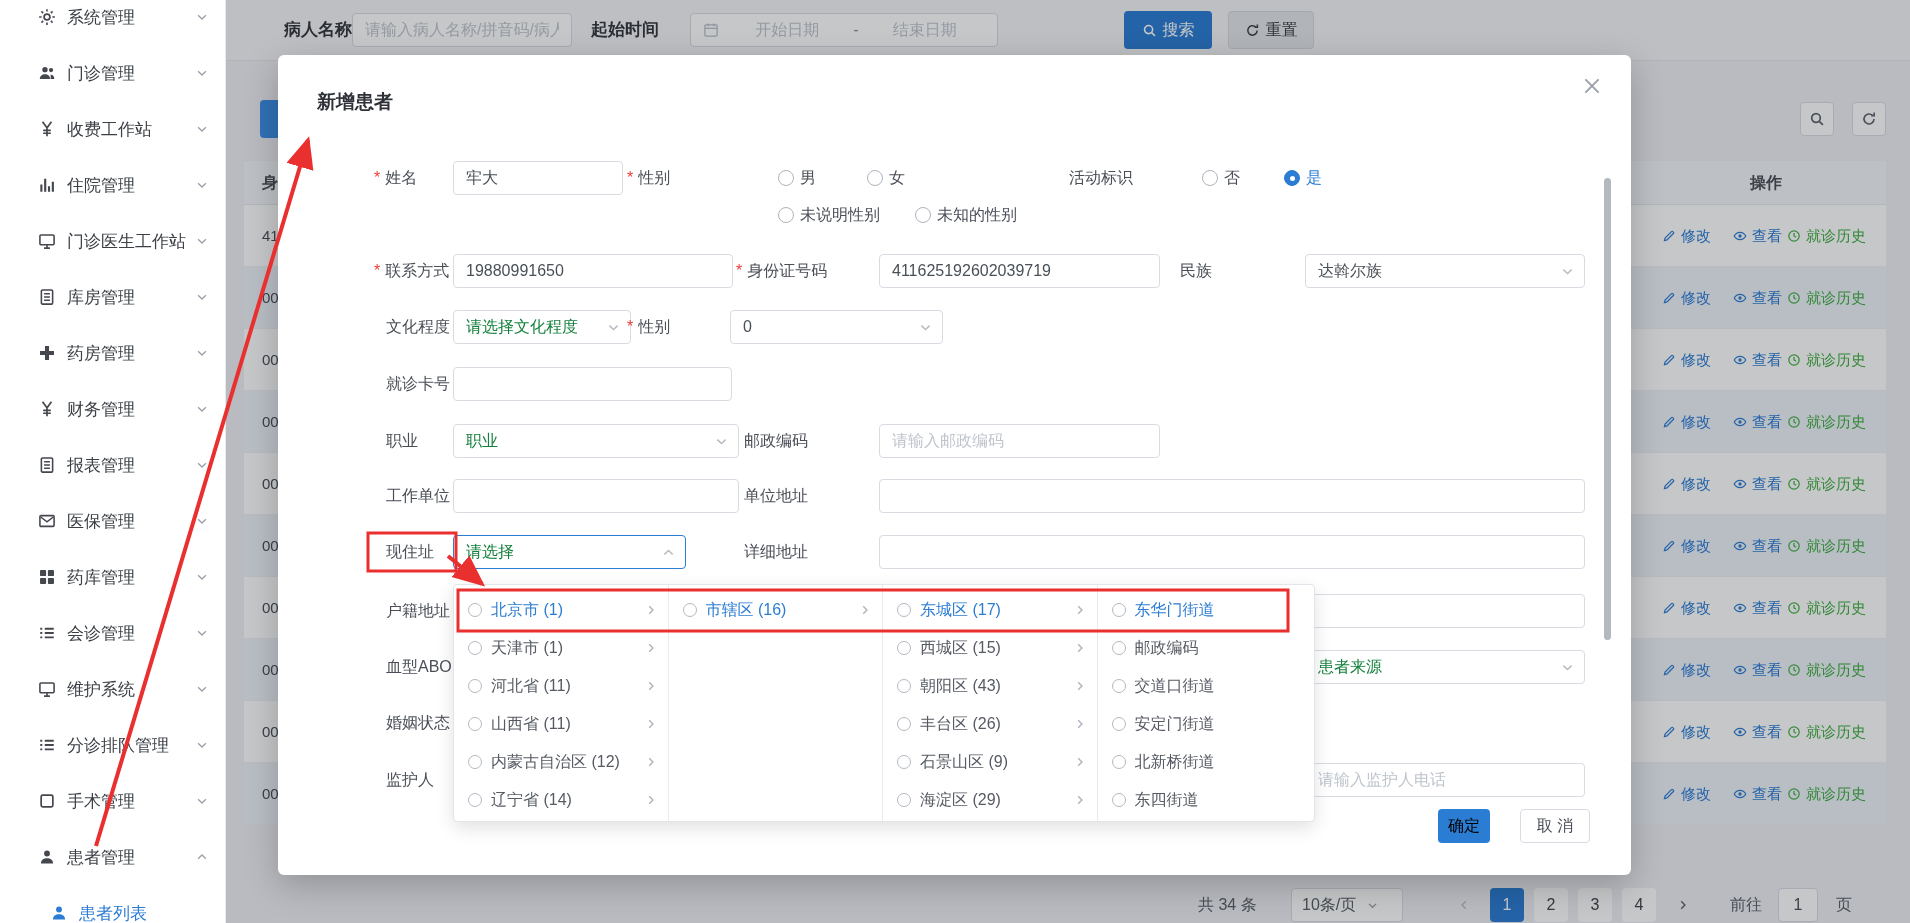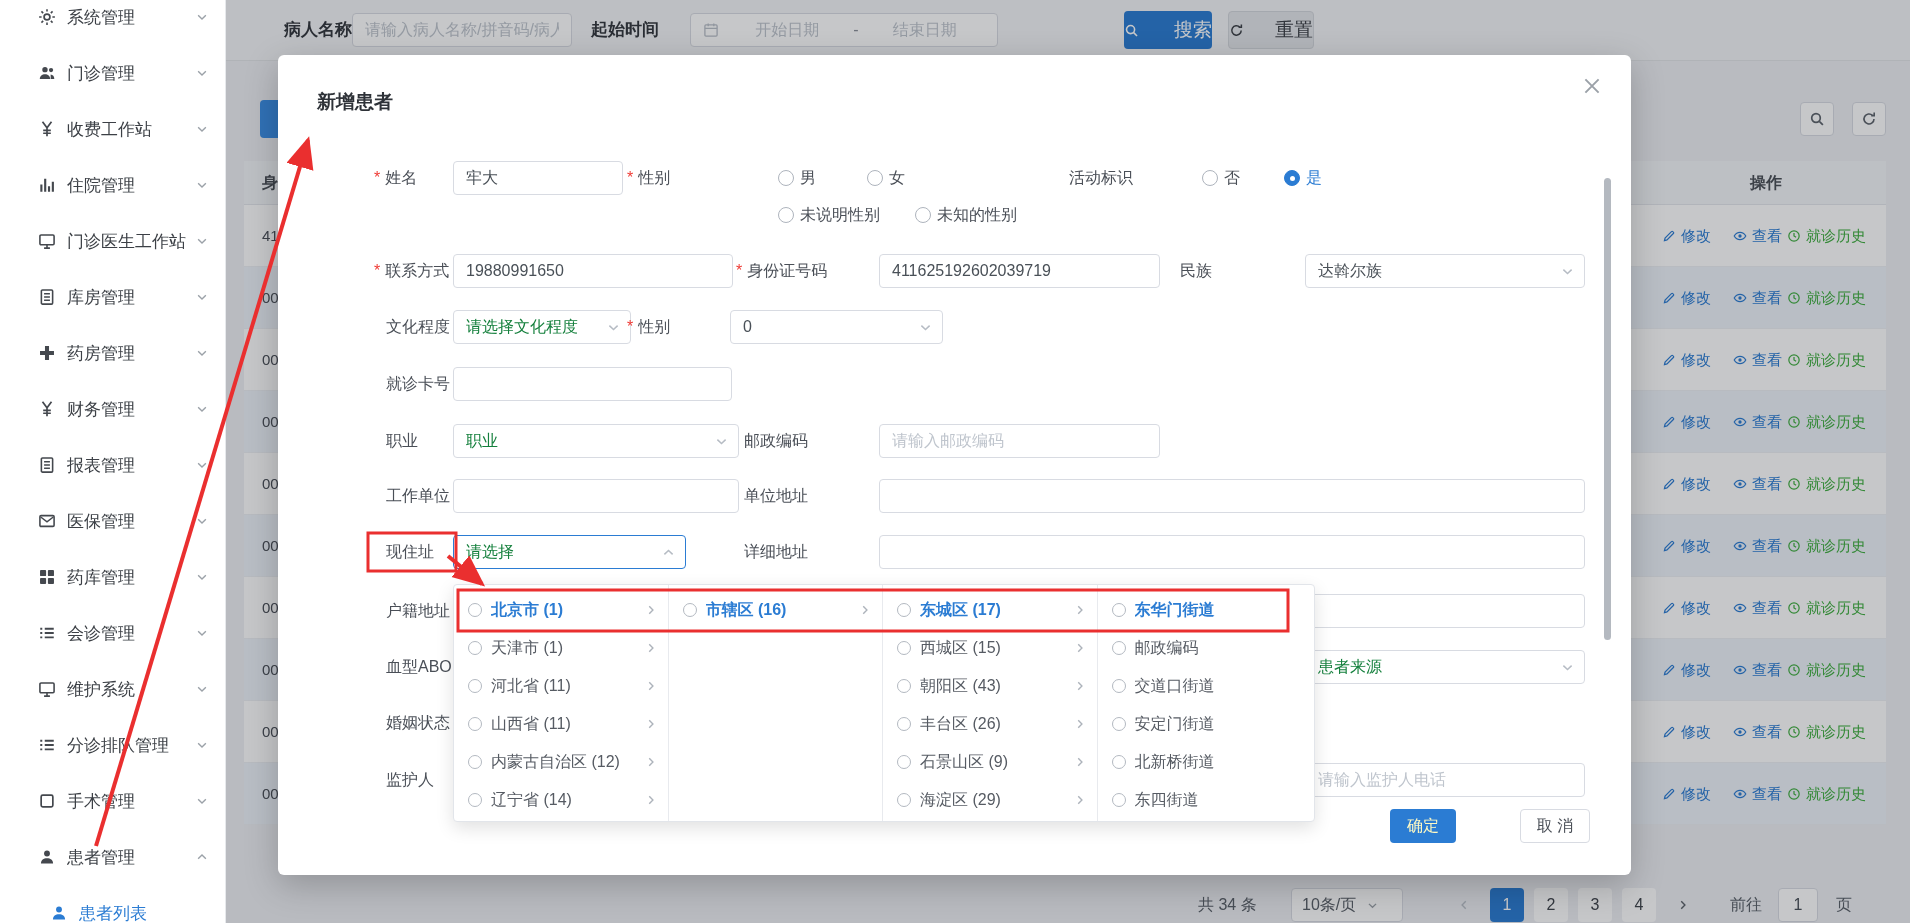--- a/index.html
+++ b/index.html
@@ -19,21 +19,21 @@
 
 .main{position:absolute;left:226px;top:0;width:1684px;height:923px;background:#eef0f4}
 .searchbar{position:absolute;left:0;top:0;width:1684px;height:61px;background:#f4f5f7;border-bottom:1px solid #e3e5e8}
 .sb-lbl{position:absolute;top:13px;height:34px;line-height:34px;font-size:17px;font-weight:700;color:#33373d;white-space:nowrap}
 .inp{position:absolute;height:34px;background:#fff;border:1px solid #d8dbe2;border-radius:4px;font-size:16px;color:#495057;padding:0 12px;outline:none}
 .inp::placeholder{color:#bfc5cd}
 .daterange{position:absolute;height:34px;background:#fff;border:1px solid #d8dbe2;border-radius:4px;display:flex;align-items:center;padding:0 12px;color:#bfc5cd;font-size:16px}
 .daterange .icn{width:16px;height:16px;color:#b9bfc7;margin-right:8px;flex:none}
 .daterange .dr{flex:1;text-align:center}
 .daterange .sep{padding:0 6px;color:#8a9099}
-.btn{position:absolute;height:38px;border:none;border-radius:4px;font-size:19px;display:flex;align-items:center;justify-content:space-between;gap:6px;cursor:pointer}
+.btn{position:absolute;height:38px;border:none;border-radius:4px;font-size:16px;display:flex;align-items:center;justify-content:center;gap:6px;cursor:pointer}
 .btn .icn{width:15px;height:15px}
 .btn.primary{background:var(--primary,#2b7cd3);color:#fff}
 .btn.plain{background:#e4e6ea;color:#3c4046;border:1px solid #d3d6dc}
 .addstub{position:absolute;left:34px;top:100px;width:70px;height:38px;background:#3a8ee6;border-radius:4px}
 .icobtn{position:absolute;top:102px;width:34px;height:34px;background:#fff;border:1px solid #d8dbe2;border-radius:4px;display:flex;align-items:center;justify-content:center;color:#5d636b;cursor:pointer}
 .icobtn .icn{width:16px;height:16px}
 
 .tablewrap{position:absolute;left:18px;top:161px;width:1642px;height:664px}
 .thead{position:absolute;left:0;top:0;width:1642px;height:44px;background:#f4f6f9;border-bottom:1px solid #e4e7ec;font-size:16px;color:#494e55;font-weight:700}
 .th-left{position:absolute;left:18px;top:0;height:44px;line-height:44px;width:46px;overflow:hidden;white-space:nowrap}
@@ -76,23 +76,23 @@
 .rlbl{position:absolute;height:34px;line-height:34px;font-size:16px;color:#4a4f57;white-space:nowrap;cursor:pointer}
 .rlbl.on{color:var(--primary,#2b7cd3)}
 
 .cascader{position:absolute;left:175px;top:529px;width:862px;height:238px;background:#fff;border:1px solid #e2e5ea;border-radius:4px;box-shadow:0 6px 18px rgba(0,0,0,.12);display:flex;overflow:hidden;z-index:3}
 .ccol{width:215px;border-right:1px solid #e8eaee;padding-top:6px;overflow:hidden}
 .ccol:last-child{border-right:none;width:217px}
 .citem{height:38px;display:flex;align-items:center;padding:0 10px 0 14px;font-size:16px;color:#565b63;cursor:pointer}
 .citem .cradio{width:14px;height:14px;border:1px solid #b3b9c1;border-radius:50%;margin-right:9px;flex:none;background:#fff}
 .citem .ctext{flex:1;white-space:nowrap;overflow:hidden}
 .citem .chev{width:14px;height:14px;color:#adb3bb;flex:none}
-.citem.sel .ctext{color:var(--primary,#2b7cd3);font-weight:700}
+.citem.sel .ctext{color:var(--primary,#2b7cd3);font-weight:400}
 .m-btn{position:absolute;height:34px;border-radius:4px;font-size:16px;display:flex;align-items:center;justify-content:center;cursor:pointer}
-.m-btn.ok{left:1112px;top:754px;width:66px;background:var(--primary,#2b7cd3);color:#fef9c3;border:none}
+.m-btn.ok{left:1160px;top:754px;width:52px;background:var(--primary,#2b7cd3);color:#000000;border:none}
 .m-btn.cancel{left:1242px;top:754px;width:70px;background:#fff;color:#4a4f57;border:1px solid #d8dbe2}
 .m-scroll{position:absolute;left:1326px;top:123px;width:7px;height:462px;border-radius:4px;background:#b4b9c0}
 
 .anno{position:absolute;left:0;top:0;width:1910px;height:923px;z-index:30;pointer-events:none}
 </style>
 </head>
 <body>
 
 <div class="page">
 

